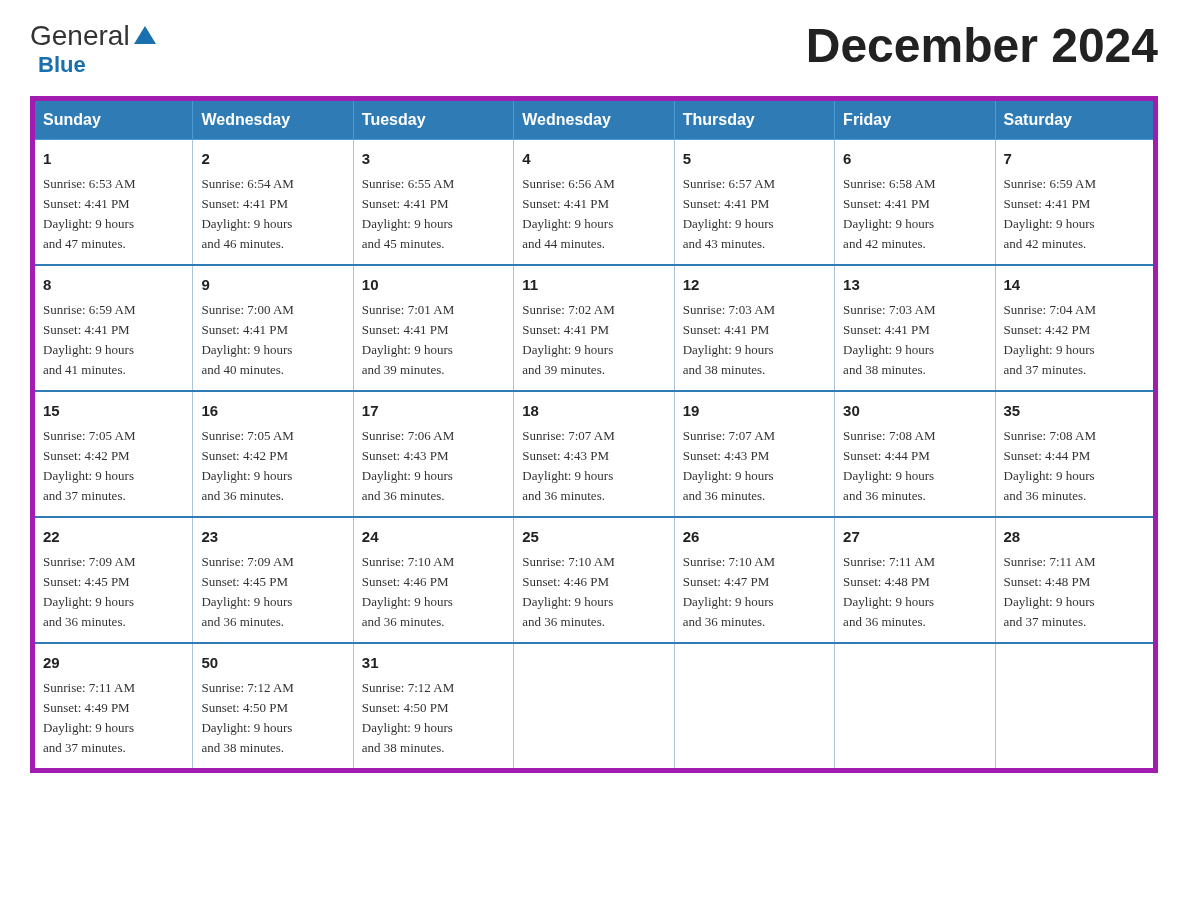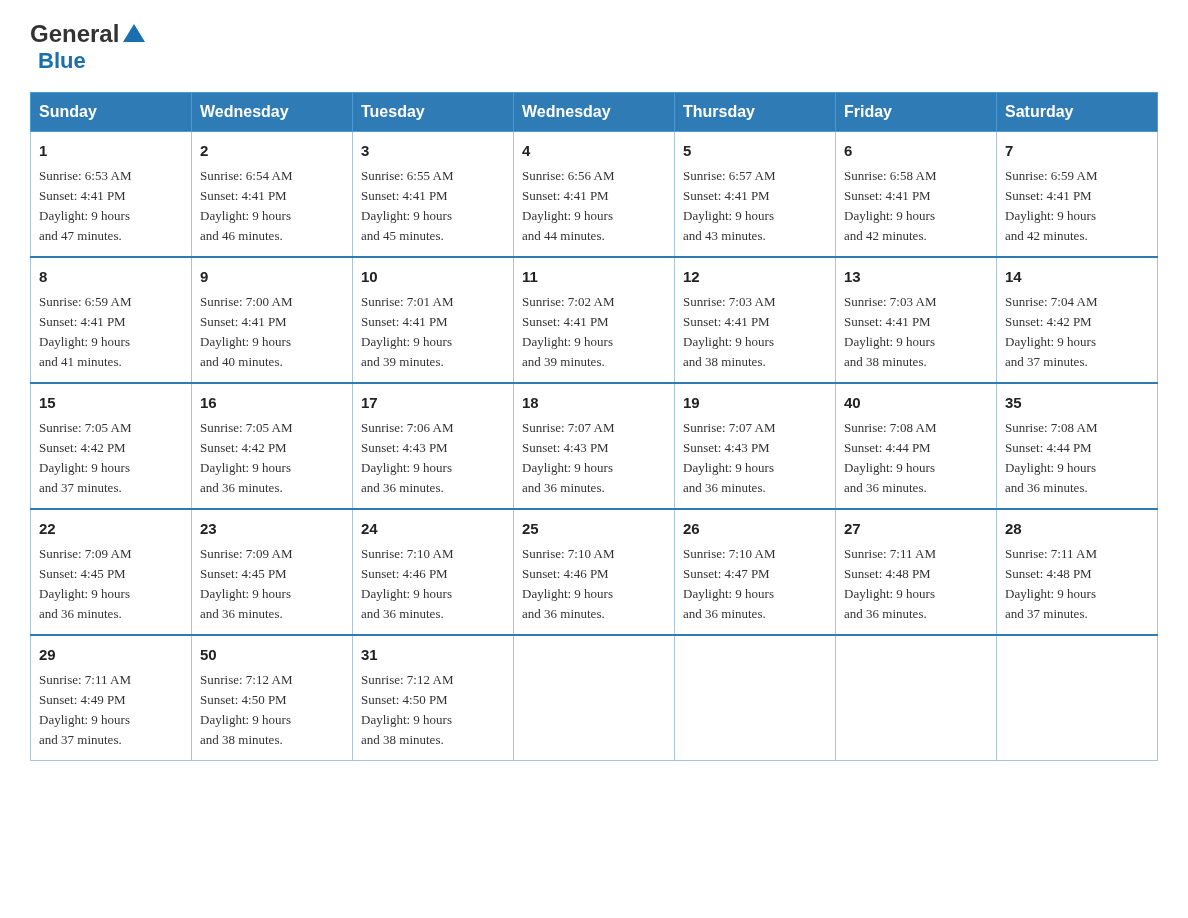--- a/index.html
+++ b/index.html
@@ -15,22 +15,22 @@
       justify-content: space-between;
       align-items: flex-start;
       margin-bottom: 18px;
     }
     .logo {
       display: flex;
       align-items: center;
       gap: 4px;
     }
     .logo-text-general {
-      font-size: 24px;
-      font-weight: bold;
+      font-size: 28px;
+      font-weight: normal;
       color: #333;
     }
     .logo-wrapper {
       display: flex;
       flex-direction: column;
     }
     .logo-line1 {
       display: flex;
       align-items: center;
     }
@@ -50,21 +50,21 @@
       line-height: 1.1;
     }
     .location-title {
       font-size: 20px;
       color: #555;
       margin-top: 4px;
     }
     .calendar {
       width: 100%;
       border-collapse: collapse;
-      border: 1px solid #a21caf;
+      border: 5px solid #a21caf;
     }
     .calendar th {
       background-color: #2e7bb5;
       color: #fff;
       padding: 10px 8px;
       font-size: 16px;
       font-weight: bold;
       text-align: left;
       border: 1px solid #4a9ad4;
     }
@@ -109,20 +109,21 @@
         <div style="position:relative; display:inline-block; margin-left:4px; margin-top:2px;">
           <svg width="22" height="22" viewBox="0 0 22 22">
             <polygon points="11,2 22,20 0,20" fill="#1a6fae"></polygon>
           </svg>
         </div>
       </div>
       <div class="logo-line2">Blue</div>
     </div>
   </div>
   <div class="title-section">
+    <div class="month-title">December 2024</div>
   </div>
 </div>
 
 <table class="calendar">
   <thead>
     <tr>
     <th>Sunday</th>
         <th>Wednesday</th>
         <th>Tuesday</th>
         <th>Wednesday</th>
@@ -207,21 +208,21 @@
         </td>
         <td>
           <span class="day-number">18</span>
           <div class="day-info">Sunrise: 7:07 AM<br>Sunset: 4:43 PM<br>Daylight: 9 hours<br>and 36 minutes.</div>
         </td>
         <td>
           <span class="day-number">19</span>
           <div class="day-info">Sunrise: 7:07 AM<br>Sunset: 4:43 PM<br>Daylight: 9 hours<br>and 36 minutes.</div>
         </td>
         <td>
-          <span class="day-number">40</span>
+          <span class="day-number">30</span>
           <div class="day-info">Sunrise: 7:08 AM<br>Sunset: 4:44 PM<br>Daylight: 9 hours<br>and 36 minutes.</div>
         </td>
         <td>
           <span class="day-number">35</span>
           <div class="day-info">Sunrise: 7:08 AM<br>Sunset: 4:44 PM<br>Daylight: 9 hours<br>and 36 minutes.</div>
         </td>
       </tr>
       <tr class="row-divider">
         <td>
           <span class="day-number">22</span>

